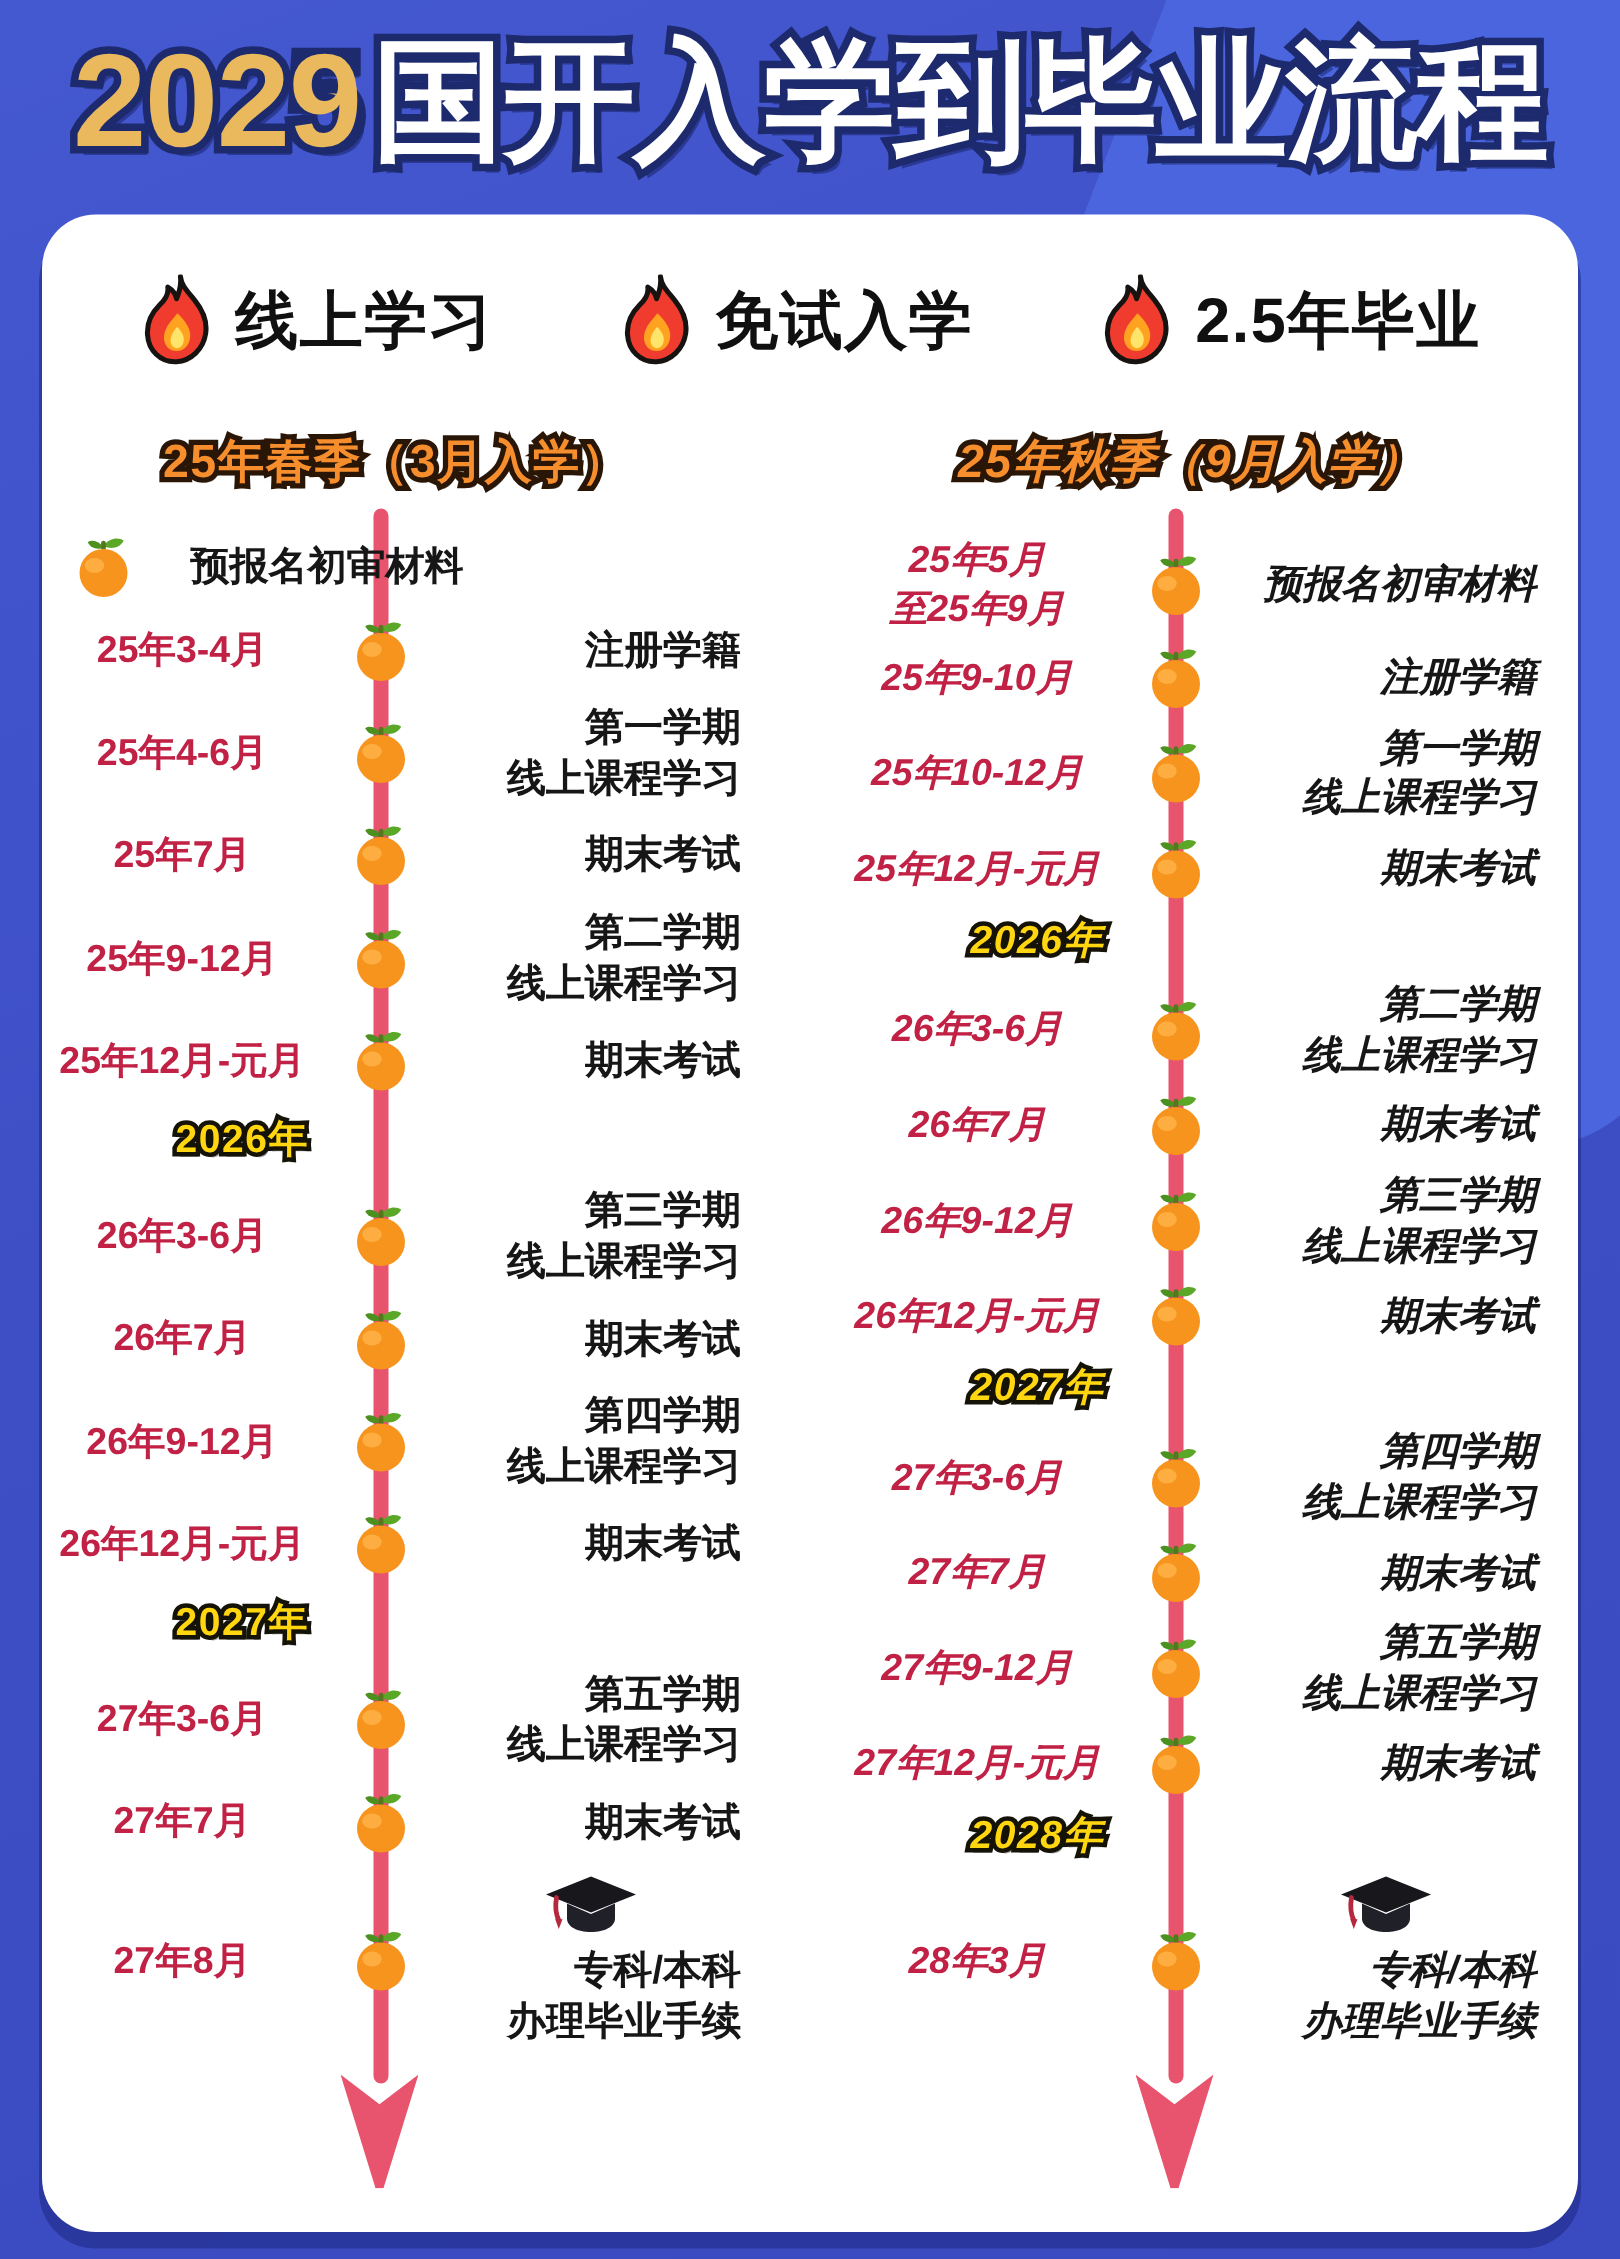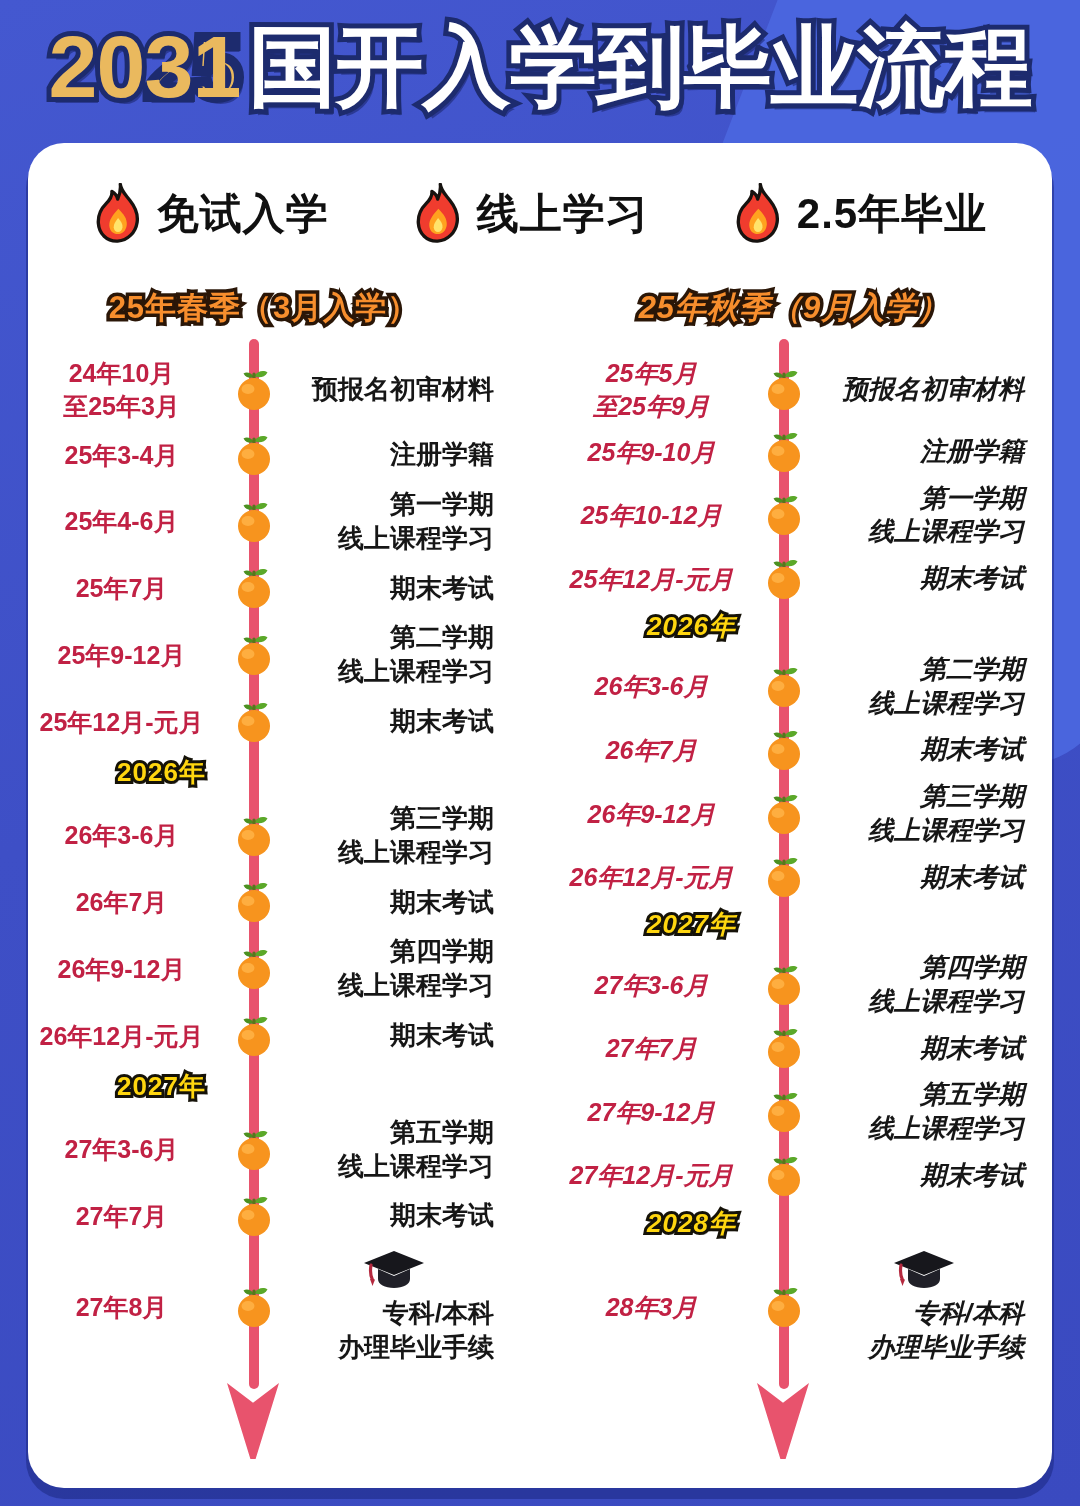--- a/index.html
+++ b/index.html
@@ -69,64 +69,60 @@
   .year{font-size:26px;font-weight:900;color:var(--year);width:185px;text-align:center;letter-spacing:1px;}
   .year.outlined::before{-webkit-text-stroke:6px #151208;text-shadow:2px 3px 0 rgba(0,0,0,.35);}
   .cap-icon{display:block;margin:0 auto 2px;}
 </style>
 </head>
 <body>
 
 <div class="bg-accent"></div>
 
 <header class="title">
-  <span class="t-year outlined" data-text="2025">2031</span><span class="t-rest outlined" data-text="国开入学到毕业流程">国开入学到毕业流程</span>
+  <span class="t-year outlined" data-text="2025">2029</span><span class="t-rest outlined" data-text="国开入学到毕业流程">国开入学到毕业流程</span>
 </header>
 
 <div class="card">
   <div class="features" id="features">
+  <div class="feature">
+    <svg class="flame" width="52" height="62" viewBox="0 0 40 48" aria-hidden="true">
+      <path d="M21 1 C21.5 6 25 9 28.5 13.5 C32.5 18.5 35 24 34 30.5 C32.8 38.5 26.5 44.5 19 45 C10.5 45.5 4.5 39 4 31 C3.6 24.5 6.5 19.5 10 16 C12.8 13.2 15 10.5 14.5 6.5 C17 8 18.5 10 19 12.5 C20.5 9 21.5 5 21 1 Z" fill="#f03c2e" stroke="#171310" stroke-width="2.6" stroke-linejoin="round"></path>
+      <path d="M19.5 20 C23.5 24 26.5 28 26 32.5 C25.5 37 22.5 39.5 19 39.5 C15.5 39.5 12.8 37 12.5 33 C12.2 28.5 15.5 24.5 19.5 20 Z" fill="#ffa21f"></path>
+      <path d="M19.3 27 C21.6 29.5 23 31.8 22.7 34.2 C22.4 36.5 21 38 19.2 38 C17.4 38 16 36.4 15.9 34.3 C15.8 31.8 17.3 29.5 19.3 27 Z" fill="#ffe46b"></path>
+    </svg>
+    <span class="feature-label">线上学习</span>
+  </div>
+
   <div class="feature">
     <svg class="flame" width="52" height="62" viewBox="0 0 40 48" aria-hidden="true">
       <path d="M21 1 C21.5 6 25 9 28.5 13.5 C32.5 18.5 35 24 34 30.5 C32.8 38.5 26.5 44.5 19 45 C10.5 45.5 4.5 39 4 31 C3.6 24.5 6.5 19.5 10 16 C12.8 13.2 15 10.5 14.5 6.5 C17 8 18.5 10 19 12.5 C20.5 9 21.5 5 21 1 Z" fill="#f03c2e" stroke="#171310" stroke-width="2.6" stroke-linejoin="round"></path>
       <path d="M19.5 20 C23.5 24 26.5 28 26 32.5 C25.5 37 22.5 39.5 19 39.5 C15.5 39.5 12.8 37 12.5 33 C12.2 28.5 15.5 24.5 19.5 20 Z" fill="#ffa21f"></path>
       <path d="M19.3 27 C21.6 29.5 23 31.8 22.7 34.2 C22.4 36.5 21 38 19.2 38 C17.4 38 16 36.4 15.9 34.3 C15.8 31.8 17.3 29.5 19.3 27 Z" fill="#ffe46b"></path>
     </svg>
     <span class="feature-label">免试入学</span>
   </div>
 
   <div class="feature">
     <svg class="flame" width="52" height="62" viewBox="0 0 40 48" aria-hidden="true">
       <path d="M21 1 C21.5 6 25 9 28.5 13.5 C32.5 18.5 35 24 34 30.5 C32.8 38.5 26.5 44.5 19 45 C10.5 45.5 4.5 39 4 31 C3.6 24.5 6.5 19.5 10 16 C12.8 13.2 15 10.5 14.5 6.5 C17 8 18.5 10 19 12.5 C20.5 9 21.5 5 21 1 Z" fill="#f03c2e" stroke="#171310" stroke-width="2.6" stroke-linejoin="round"></path>
       <path d="M19.5 20 C23.5 24 26.5 28 26 32.5 C25.5 37 22.5 39.5 19 39.5 C15.5 39.5 12.8 37 12.5 33 C12.2 28.5 15.5 24.5 19.5 20 Z" fill="#ffa21f"></path>
       <path d="M19.3 27 C21.6 29.5 23 31.8 22.7 34.2 C22.4 36.5 21 38 19.2 38 C17.4 38 16 36.4 15.9 34.3 C15.8 31.8 17.3 29.5 19.3 27 Z" fill="#ffe46b"></path>
     </svg>
-    <span class="feature-label">线上学习</span>
-  </div>
-
-  <div class="feature">
-    <svg class="flame" width="52" height="62" viewBox="0 0 40 48" aria-hidden="true">
-      <path d="M21 1 C21.5 6 25 9 28.5 13.5 C32.5 18.5 35 24 34 30.5 C32.8 38.5 26.5 44.5 19 45 C10.5 45.5 4.5 39 4 31 C3.6 24.5 6.5 19.5 10 16 C12.8 13.2 15 10.5 14.5 6.5 C17 8 18.5 10 19 12.5 C20.5 9 21.5 5 21 1 Z" fill="#f03c2e" stroke="#171310" stroke-width="2.6" stroke-linejoin="round"></path>
-      <path d="M19.5 20 C23.5 24 26.5 28 26 32.5 C25.5 37 22.5 39.5 19 39.5 C15.5 39.5 12.8 37 12.5 33 C12.2 28.5 15.5 24.5 19.5 20 Z" fill="#ffa21f"></path>
-      <path d="M19.3 27 C21.6 29.5 23 31.8 22.7 34.2 C22.4 36.5 21 38 19.2 38 C17.4 38 16 36.4 15.9 34.3 C15.8 31.8 17.3 29.5 19.3 27 Z" fill="#ffe46b"></path>
-    </svg>
     <span class="feature-label">2.5年毕业</span>
   </div>
 </div>
   <div class="columns" id="timelines">
   <section class="col">
     <div class="col-title-wrap">
       <span class="col-title outlined" data-text="25年春季（3月入学）">25年春季（3月入学）</span>
     </div>
     <div class="rows">
       <div class="tl-line"></div>
       <div class="row event-row">
-            <div class="date">
-              <div class="date-line">24年10月</div>
-              <div class="date-line">至25年3月</div>
-            </div>
             <div class="marker">
   <svg class="fruit" width="40" height="42" viewBox="0 0 40 42" aria-hidden="true">
     <path d="M20 7 C24 1.5 30 1 33.5 3.5 C30.5 8.5 25 9.5 20 7 Z" fill="#5ba829"></path>
     <path d="M20 8 C17 3.5 12.5 2.5 9.5 4.5 C11.5 8.5 16 9.8 20 8 Z" fill="#4c9020"></path>
     <rect x="18.4" y="3.5" width="3.2" height="6.5" rx="1.6" fill="#58761d"></rect>
     <circle cx="20" cy="25" r="16" fill="#f7941e"></circle>
     <ellipse cx="14" cy="20" rx="6.5" ry="5" fill="#ffb347" opacity="0.85"></ellipse>
   </svg>
 </div>
             <div class="label">

